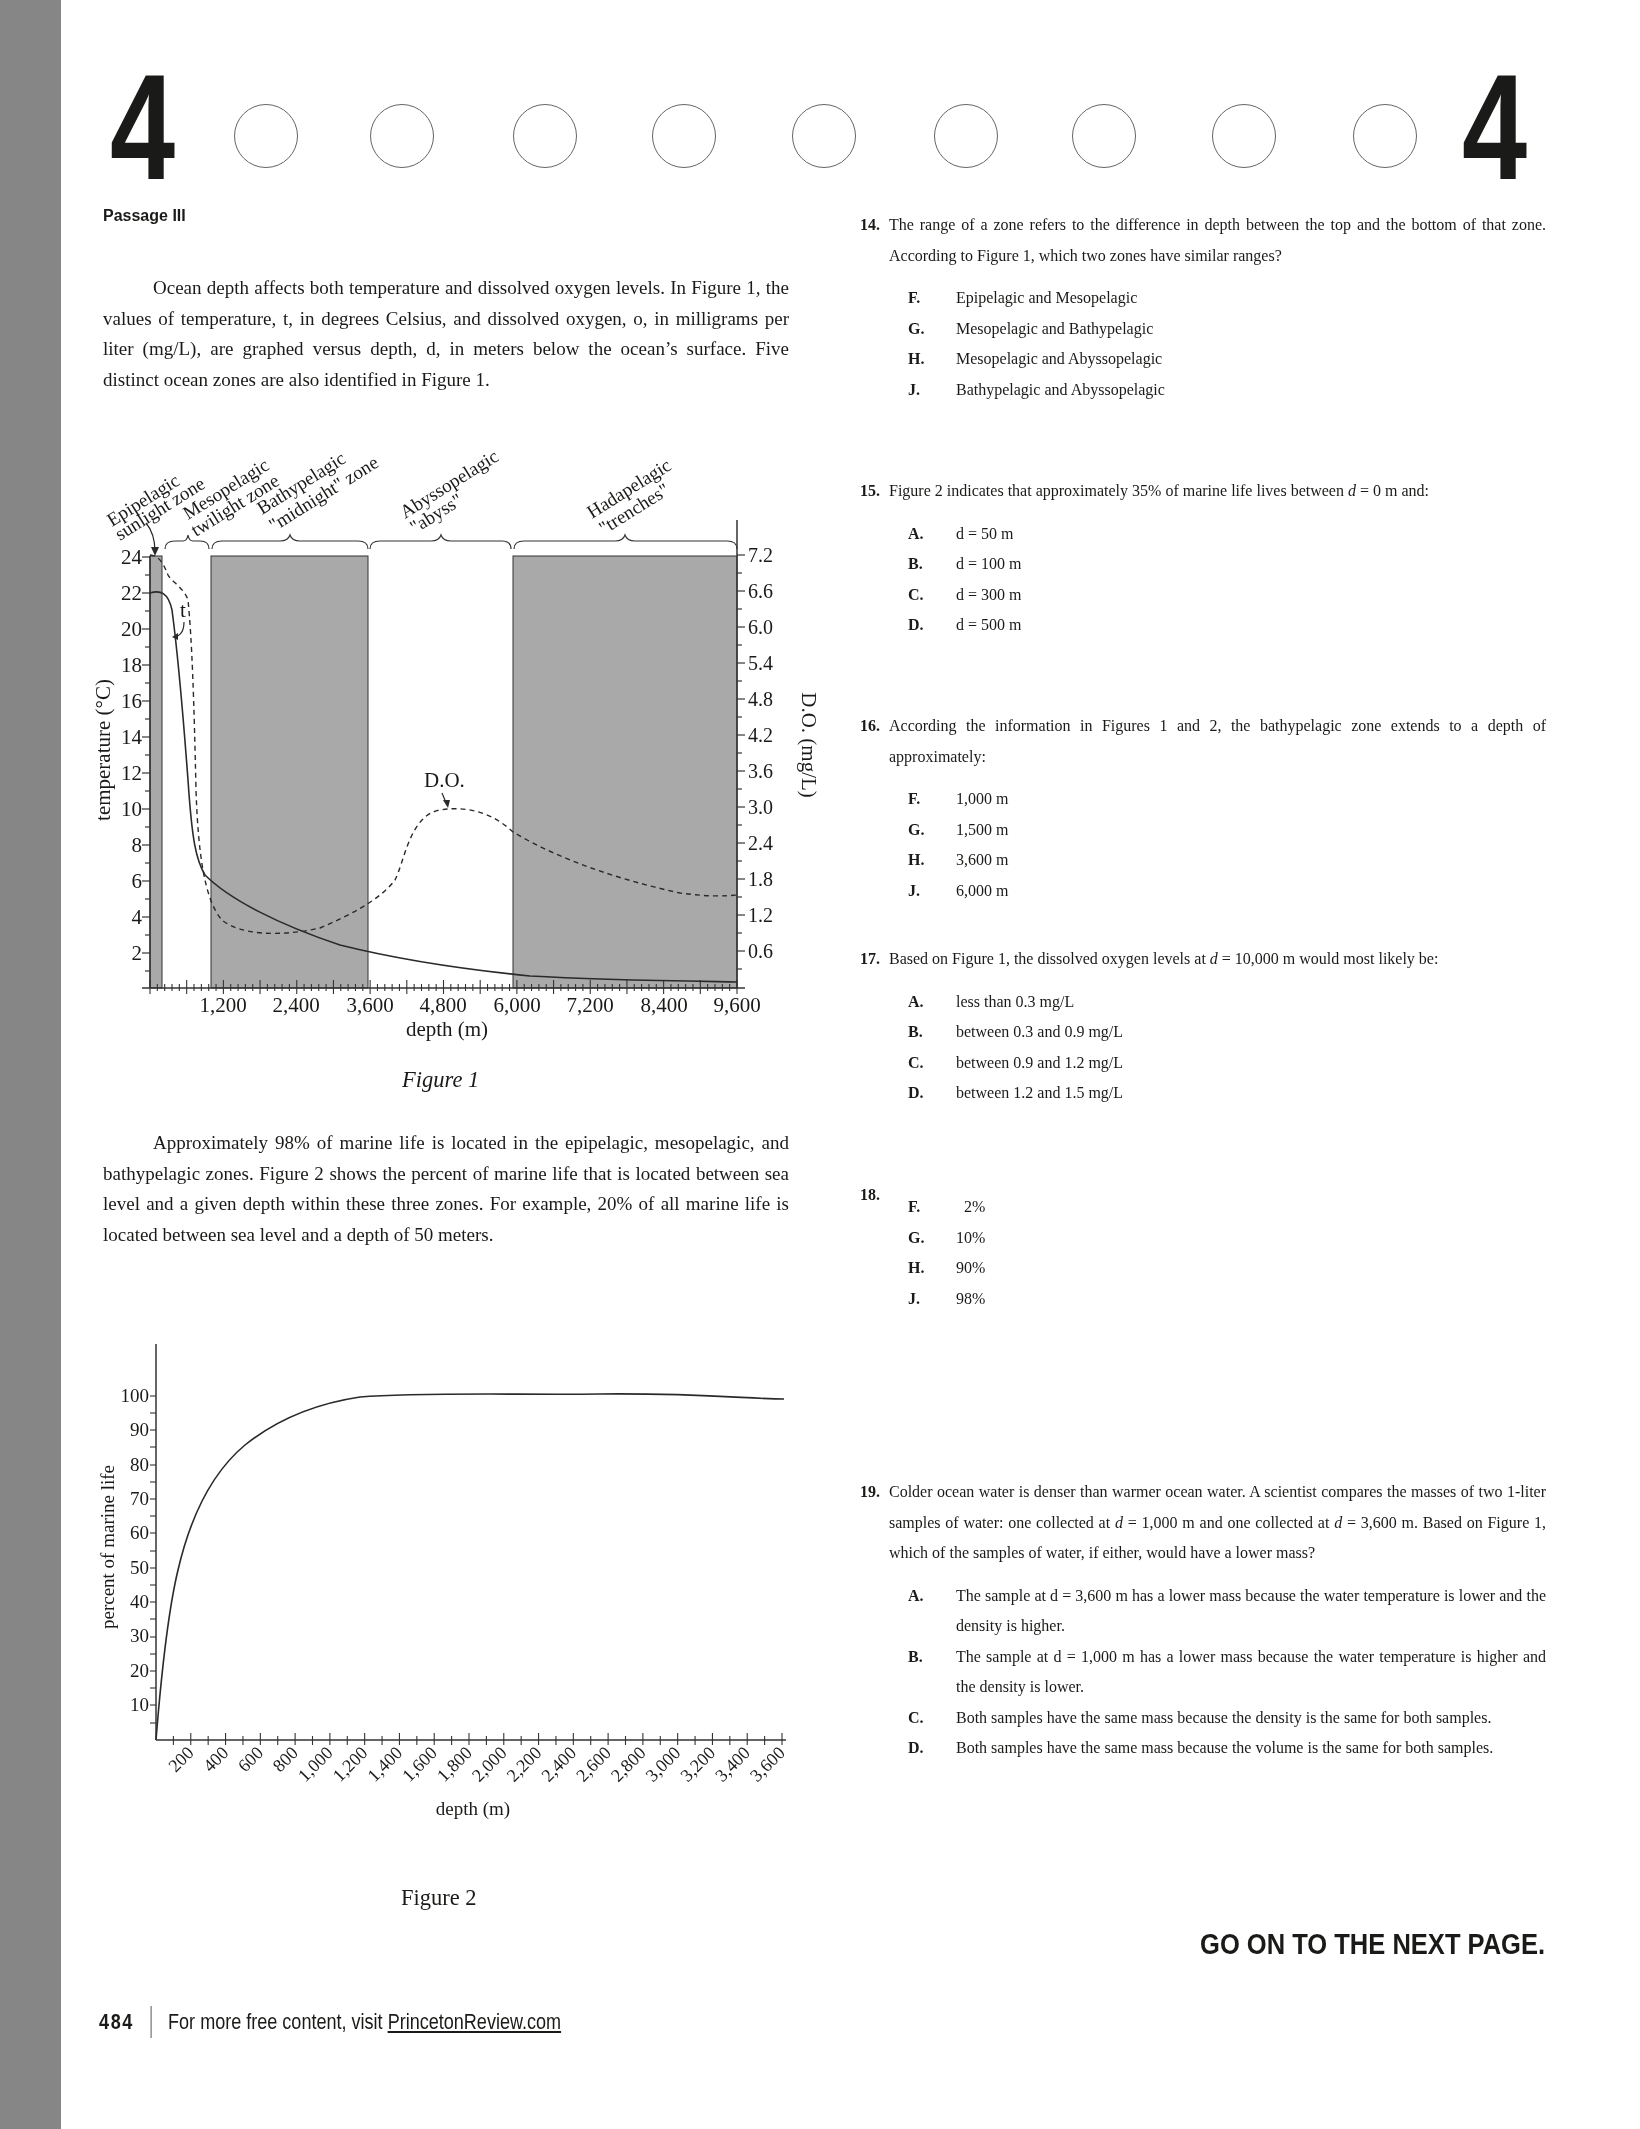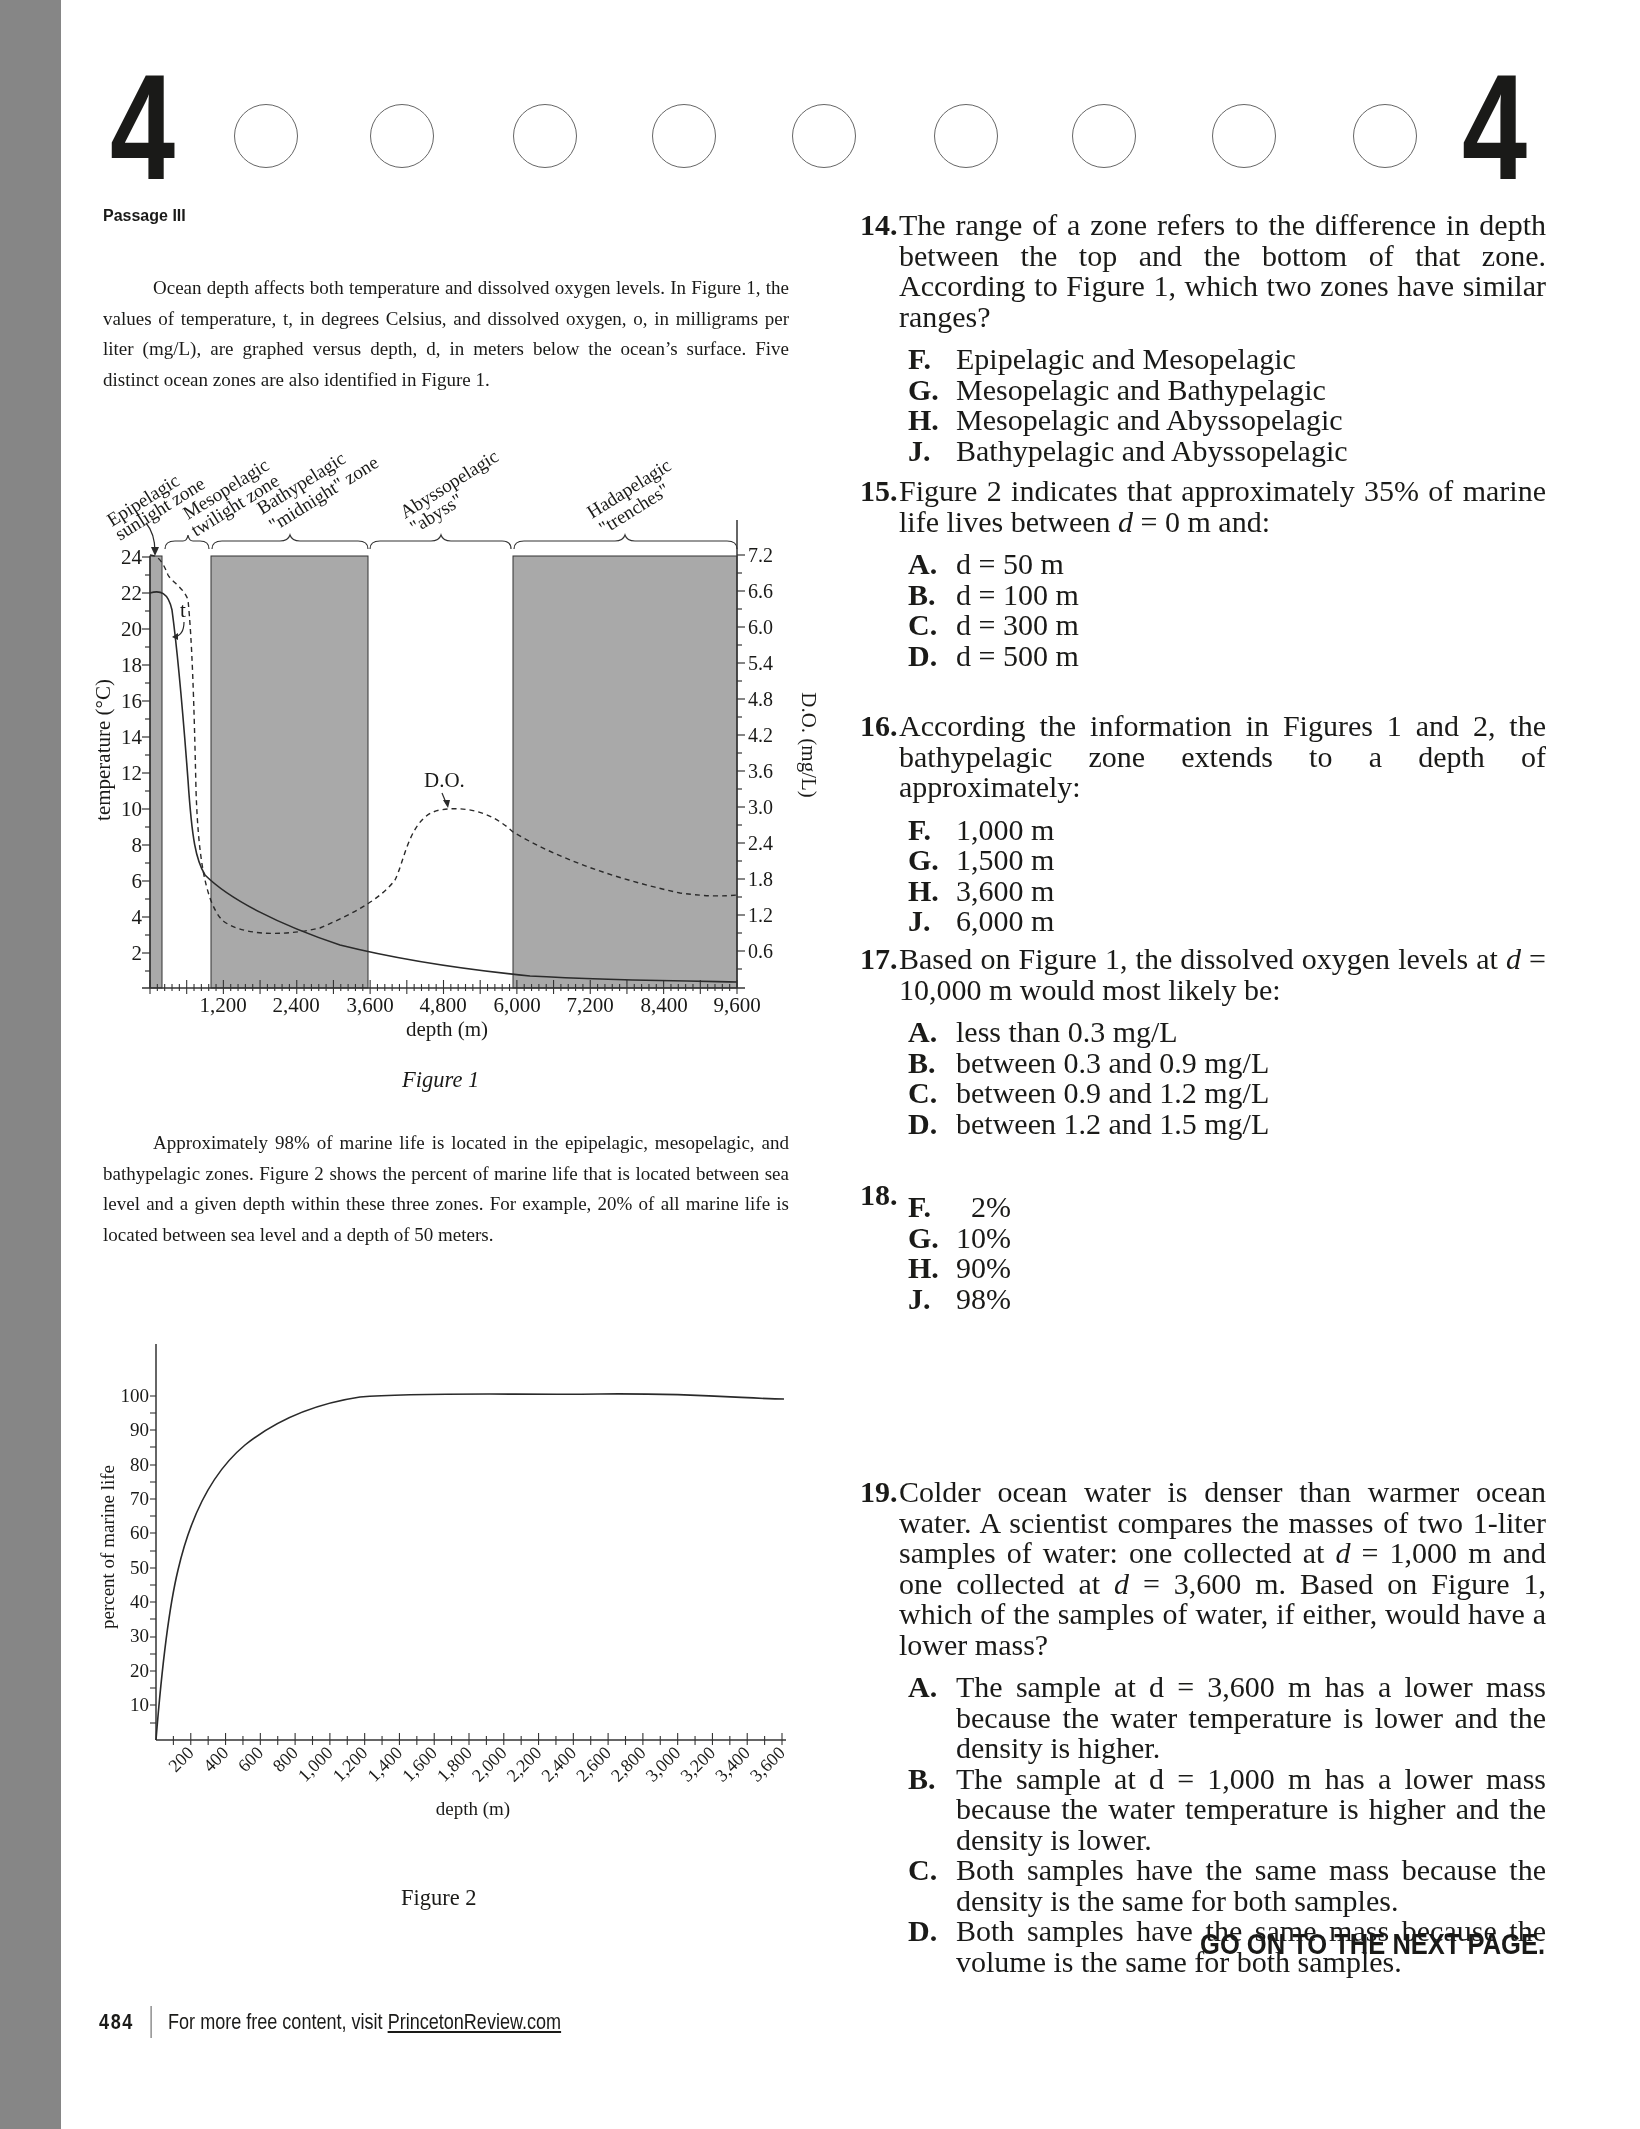--- a/index.html
+++ b/index.html
@@ -6,23 +6,23 @@
   body { width:1640px; height:2129px; position:relative; background:#ffffff; overflow:hidden;
          font-family:"Liberation Serif", serif; color:#1a1a18; }
   .sidebar { position:absolute; left:0; top:0; width:61px; height:2129px; background:#868686; }
   .sec-num { position:absolute; top:62px; font-family:"Liberation Sans", sans-serif; font-weight:bold;
              font-size:150px; line-height:130px; transform:scaleX(0.78); transform-origin:left top; color:#1a1a18; }
   .circle { position:absolute; top:104px; width:64px; height:64px; border:1.5px solid #666; border-radius:50%; box-sizing:border-box; }
   .passage-title { position:absolute; left:103px; top:207px; font-family:"Liberation Sans", sans-serif; font-weight:bold; font-size:16px; }
   .para { position:absolute; left:103px; width:686px; font-size:19px; line-height:30.5px; text-align:justify; }
   .para .indent { display:inline-block; width:50px; }
   .fig-caption { position:absolute; font-size:22.5px; }
-  .q { position:absolute; left:860px; width:686px; font-size:30px; line-height:30.5px; }
+  .q { position:absolute; left:860px; width:686px; font-size:16px; line-height:30.5px; }
   .q .num { position:absolute; left:0; top:0; font-weight:bold; }
-  .q .stem { margin-left:39px; text-align:justify; }
+  .q .stem { margin-left:29px; text-align:justify; }
   .q .opts { margin-left:48px; margin-top:12px; }
   .q .opt { position:relative; padding-left:48px; text-align:justify; }
   .q .opt .letter { position:absolute; left:0; top:0; font-weight:bold; }
   .goon { position:absolute; right:95px; top:1928px; font-family:"Liberation Sans", sans-serif; font-weight:bold; font-size:29px; transform:scaleX(0.88); transform-origin:right top; }
   .footer { position:absolute; left:99px; top:2006px; font-family:"Liberation Sans", sans-serif; font-size:22px; transform:scaleX(0.82); transform-origin:left top; display:flex; align-items:center; }
   .footer .page { font-weight:bold; letter-spacing:2px; }
   .footer .sep { display:inline-block; width:1.5px; height:32px; background:#333; margin:0 20px; }
   .footer a { color:#1a1a18; text-decoration:underline; }
   svg text { font-family:"Liberation Serif", serif; fill:#1a1a18; }
 </style>

